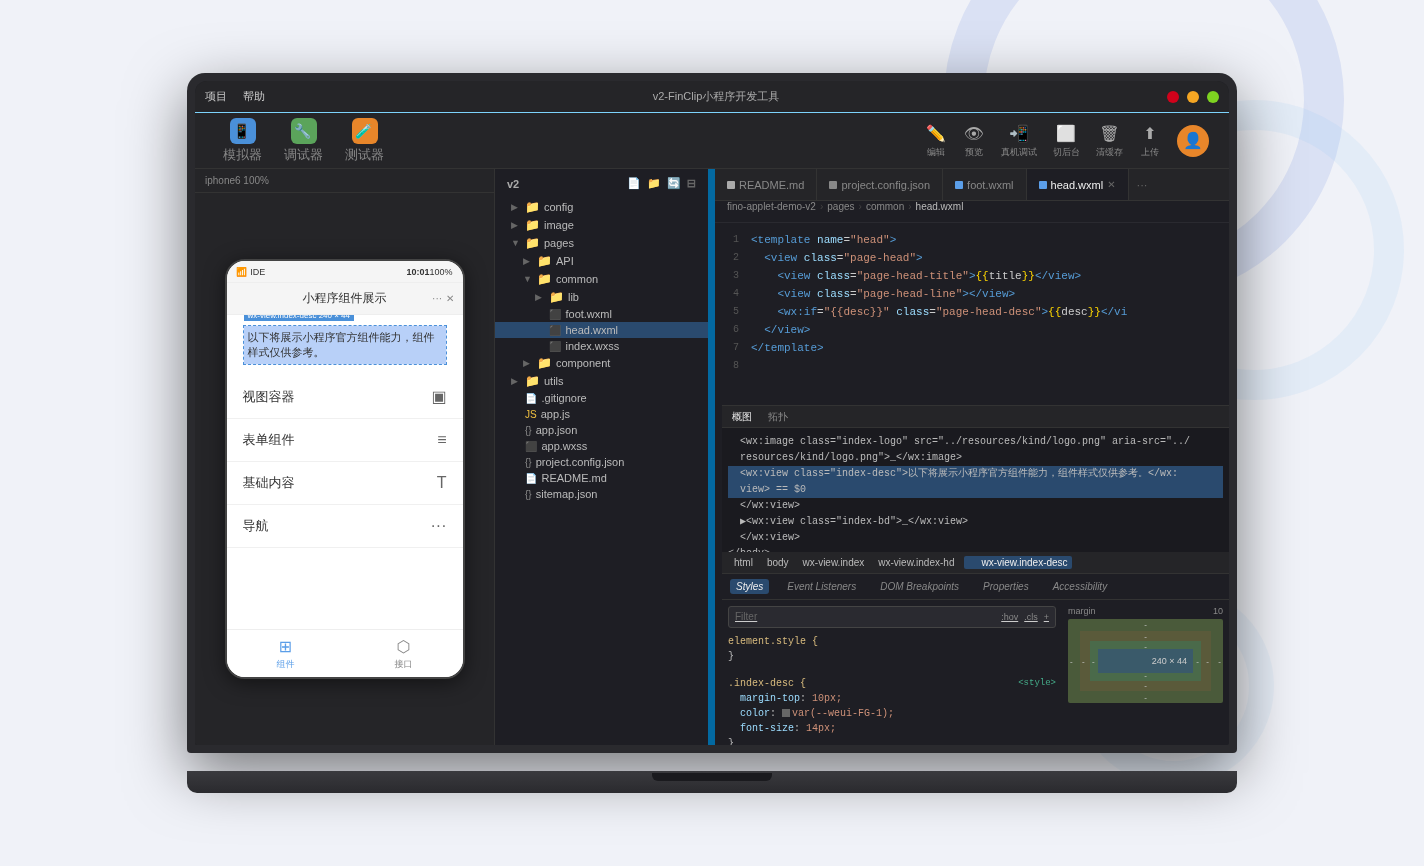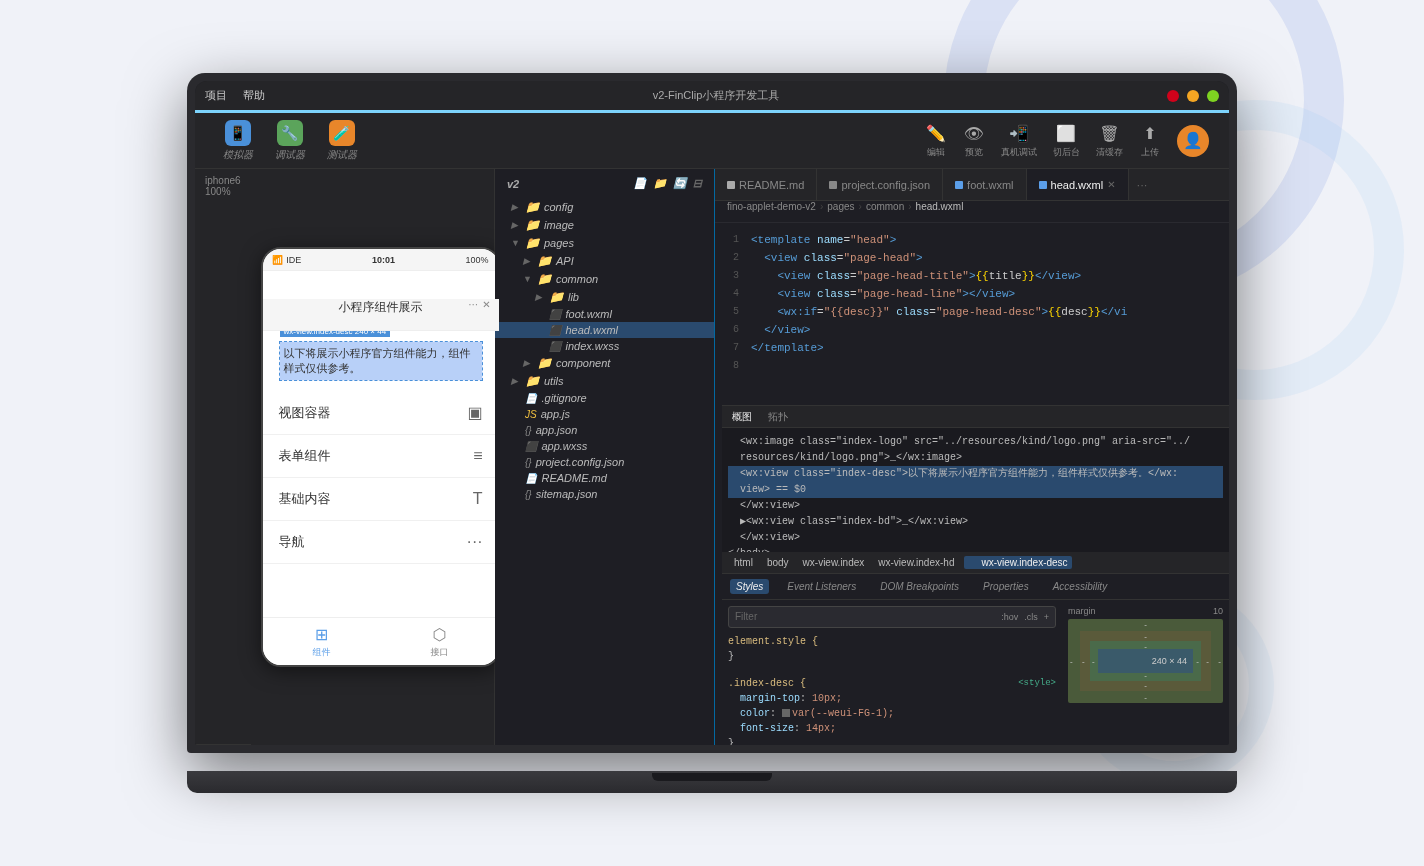--- a/index.html
+++ b/index.html
@@ -102,21 +102,21 @@
       color: #ccc;
     }
 
     
     .title-bar {
       height: 32px;
       background: #252528;
       display: flex;
       align-items: center;
       padding: 0 10px;
-      border-bottom: 3px solid #7dd3fc;
+      border-bottom: 1px solid #7dd3fc;
       flex-shrink: 0;
     }
     .title-bar-menu {
       display: flex;
       gap: 16px;
       color: #ccc;
       font-size: 11px;
     }
     .title-bar-title {
       flex: 1;
@@ -167,23 +167,22 @@
       display: flex;
       align-items: center;
       justify-content: center;
       font-size: 14px;
       color: white;
     }
     .btn-blue { background: #4a90d9; }
     .btn-green { background: #5ba45b; }
     .btn-orange { background: #e8862a; }
     .toolbar-btn-label {
-      font-size: 10px;
+      font-size: 13px;
       color: #888;
-      font-style: italic;
     }
 
     .toolbar-center {
       flex: 1;
       display: flex;
       justify-content: center;
     }
 
     .toolbar-right {
       display: flex;
@@ -224,24 +223,23 @@
     .main-content {
       flex: 1;
       display: flex;
       overflow: hidden;
     }
 
     
     .file-tree {
       width: 220px;
       background: #1e1e24;
-      border-right: 1px solid #0369a1;
+      border-right: 7px solid #0369a1;
       overflow-y: auto;
       flex-shrink: 0;
-      font-style: italic;
     }
     .tree-header {
       padding: 8px 12px;
       display: flex;
       align-items: center;
       gap: 6px;
       color: #aaa;
       font-size: 11px;
       font-weight: 600;
     }
@@ -461,20 +459,21 @@
     .filter-bar {
       height: 22px;
       background: #2a2a30;
       border: 1px solid #444;
       border-radius: 3px;
       display: flex;
       align-items: center;
       padding: 0 6px;
       gap: 6px;
       margin-bottom: 6px;
+      text-decoration: underline;
     }
     .filter-input {
       background: none;
       border: none;
       outline: none;
       color: #bbb;
       font-size: 10px;
       flex: 1;
     }
     .filter-label { color: #666; font-size: 10px; }
@@ -539,21 +538,21 @@
       display: flex;
       justify-content: space-between;
     }
 
     
     .preview-panel {
       width: 300px;
       background: #252528;
       border-right: 1px solid #333;
       display: flex;
-      flex-direction: row;
+      flex-direction: column;
       flex-shrink: 0;
     }
     .preview-header {
       padding: 6px 10px;
       font-size: 10px;
       color: #888;
       border-bottom: 1px solid #333;
     }
 
     
@@ -582,26 +581,26 @@
       align-items: center;
       padding: 0 10px;
       font-size: 9px;
       color: #333;
       border-bottom: 1px solid #eee;
     }
     .phone-title-bar {
       height: 32px;
       background: #f5f5f5;
       display: flex;
+      align-items: center;
       justify-content: center;
       font-size: 12px;
       color: #333;
       border-bottom: 1px solid #eee;
       position: relative;
-      margin-top: 28px;
     }
     .phone-title-actions {
       position: absolute;
       right: 8px;
       display: flex;
       gap: 4px;
       color: #888;
       font-size: 10px;
     }
     .phone-content {
@@ -756,21 +755,21 @@
 
           <div class="preview-panel">
             <div class="preview-header">
               <span>iphone6 100%</span>
             </div>
             <div class="phone-frame">
               <div class="phone">
 
                 <div class="phone-status-bar">
                   <span>📶 IDE</span>
-                  <span style="flex:1;text-align:center;font-weight:600;">10:01</span>
+                  <span style="flex:1;text-align:right;font-weight:600;">10:01</span>
                   <span>100%</span>
                 </div>
 
                 <div class="phone-title-bar">
                   <span>小程序组件展示</span>
                   <div class="phone-title-actions">
                     <span>···</span>
                     <span>✕</span>
                   </div>
                 </div>

